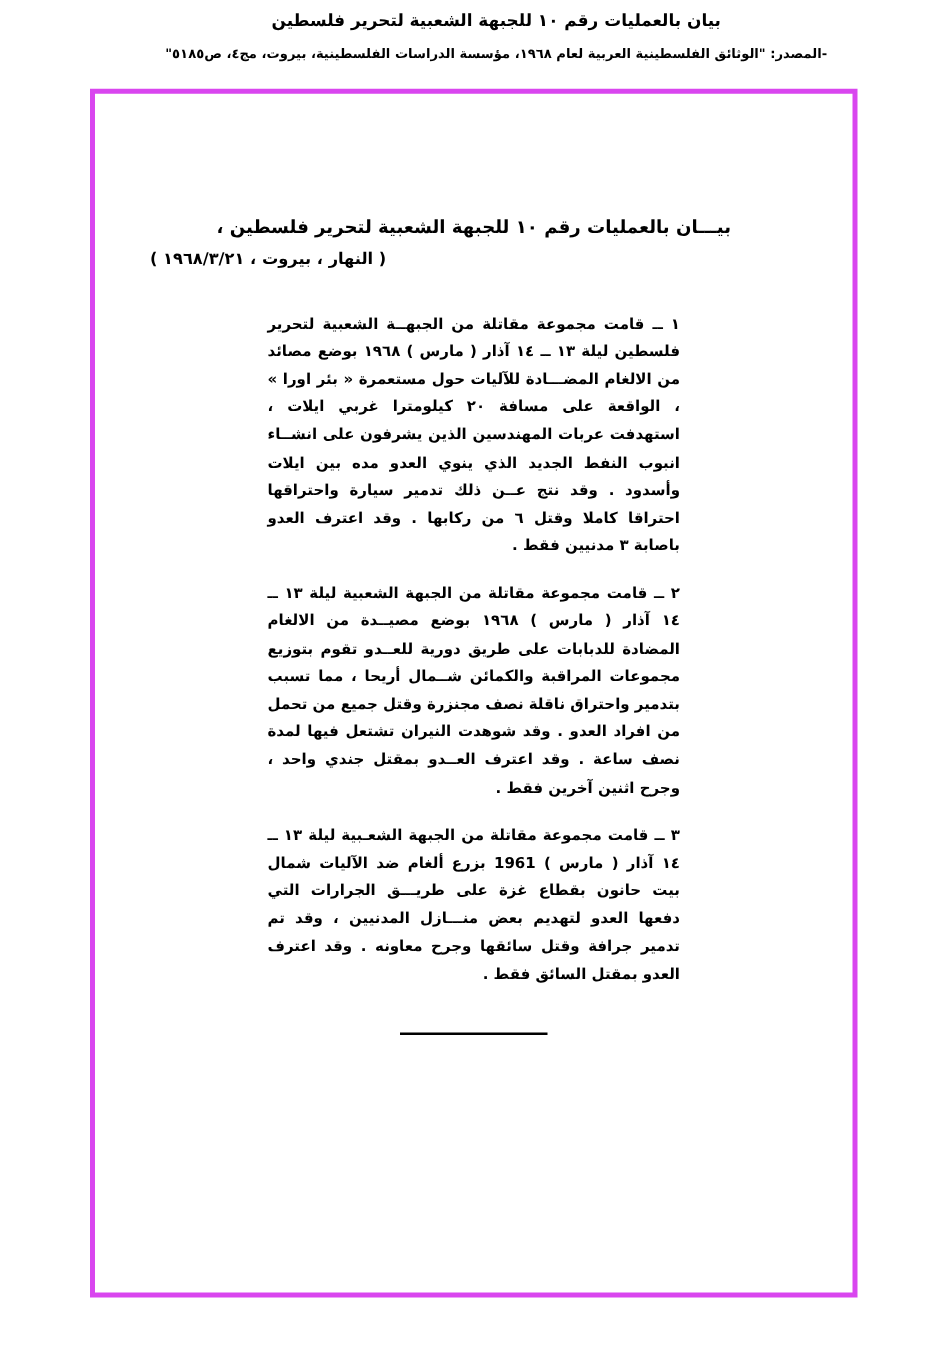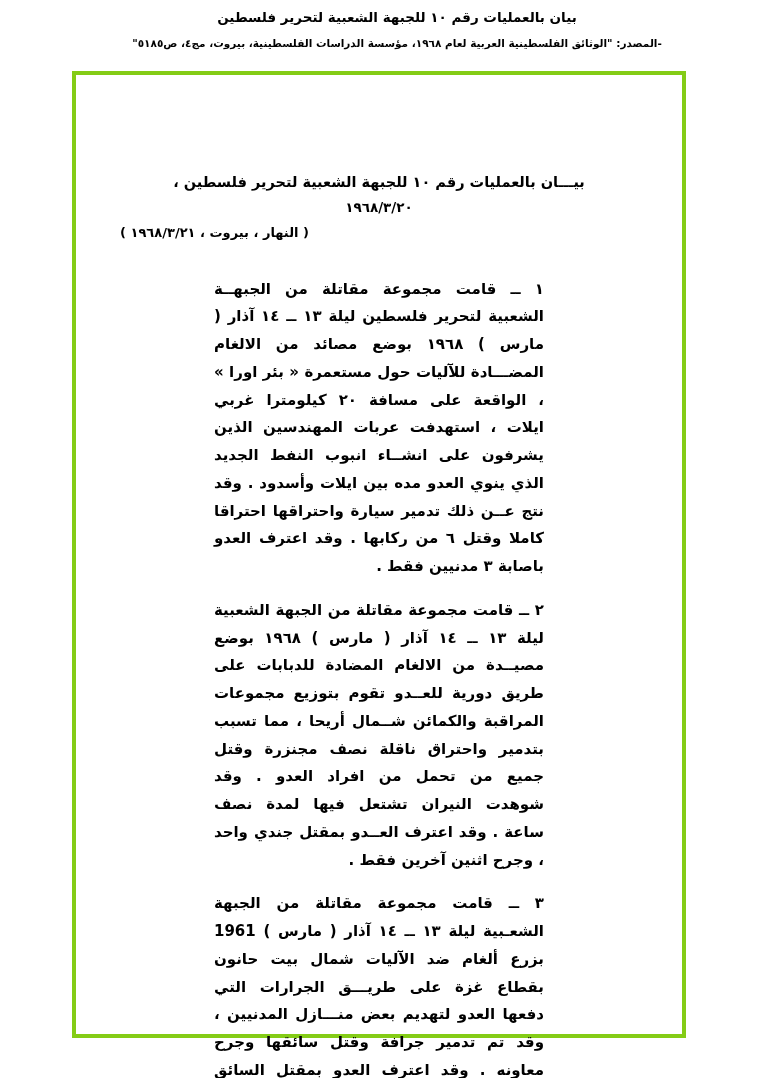--- a/index.html
+++ b/index.html
@@ -37,21 +37,21 @@
     font-weight: bold;
     margin-top: 10px;
     line-height: 1.3;
   }
   .frame {
     position: absolute;
     left: 72px;
     top: 71px;
     width: 614px;
     height: 967px;
-    border: 4px solid #84cc16;
+    border: 4px solid #d946ef;
     box-sizing: border-box;
     background: #ffffff;
   }
   .inner {
     position: absolute;
     left: 0;
     top: 0;
     width: 100%;
     height: 100%;
     box-sizing: border-box;
@@ -76,21 +76,21 @@
     text-align: left;
     line-height: 1.8;
     margin-top: 2px;
   }
   .para-wrap {
     margin: 0 auto;
     width: 330px;
     padding-top: 16px;
   }
   .para {
-    font-size: 15px;
+    font-size: 12px;
     line-height: 1.85;
     text-align: justify;
     text-align-last: right;
     margin-bottom: 16px;
     font-weight: bold;
     letter-spacing: 0px;
   }
   .rule {
     width: 118px;
     height: 2px;
@@ -105,21 +105,20 @@
 
   <div class="header-block">
     <div class="doc-title">بيان بالعمليات رقم ١٠ للجبهة الشعبية لتحرير فلسطين</div>
     <div class="doc-source">-المصدر: "الوثائق الفلسطينية العربية لعام ١٩٦٨، مؤسسة الدراسات الفلسطينية، بيروت، مج٤، ص٥١٨٥"</div>
   </div>
 
   <div class="frame">
     <div class="inner">
 
       <div class="body-title">بيـــان بالعمليات رقم ١٠ للجبهة الشعبية لتحرير فلسطين ،</div>
-      <div class="body-date">١٩٦٨/٣/٢٠</div>
       <div class="body-ref">( النهار ، بيروت ، ١٩٦٨/٣/٢١ )</div>
 
       <div class="para-wrap">
         <p class="para">١ ــ قامت مجموعة مقاتلة من الجبهــة الشعبية لتحرير فلسطين ليلة ١٣ ــ ١٤ آذار ( مارس ) ١٩٦٨ بوضع مصائد من الالغام المضـــادة للآليات حول مستعمرة « بئر اورا » ، الواقعة على مسافة ٢٠ كيلومترا غربي ايلات ، استهدفت عربات المهندسين الذين يشرفون على انشــاء انبوب النفط الجديد الذي ينوي العدو مده بين ايلات وأسدود . وقد نتج عــن ذلك تدمير سيارة واحتراقها احتراقا كاملا وقتل ٦ من ركابها . وقد اعترف العدو باصابة ٣ مدنيين فقط .</p>
         <p class="para">٢ ــ قامت مجموعة مقاتلة من الجبهة الشعبية ليلة ١٣ ــ ١٤ آذار ( مارس ) ١٩٦٨ بوضع مصيــدة من الالغام المضادة للدبابات على طريق دورية للعــدو تقوم بتوزيع مجموعات المراقبة والكمائن شــمال أريحا ، مما تسبب بتدمير واحتراق ناقلة نصف مجنزرة وقتل جميع من تحمل من افراد العدو . وقد شوهدت النيران تشتعل فيها لمدة نصف ساعة . وقد اعترف العــدو بمقتل جندي واحد ، وجرح اثنين آخرين فقط .</p>
         <p class="para">٣ ــ قامت مجموعة مقاتلة من الجبهة الشعـبية ليلة ١٣ ــ ١٤ آذار ( مارس ) 1961 بزرع ألغام ضد الآليات شمال بيت حانون بقطاع غزة على طريـــق الجرارات التي دفعها العدو لتهديم بعض منـــازل المدنيين ، وقد تم تدمير جرافة وقتل سائقها وجرح معاونه . وقد اعترف العدو بمقتل السائق فقط .</p>
       </div>
 
       <div class="rule"></div>
 

